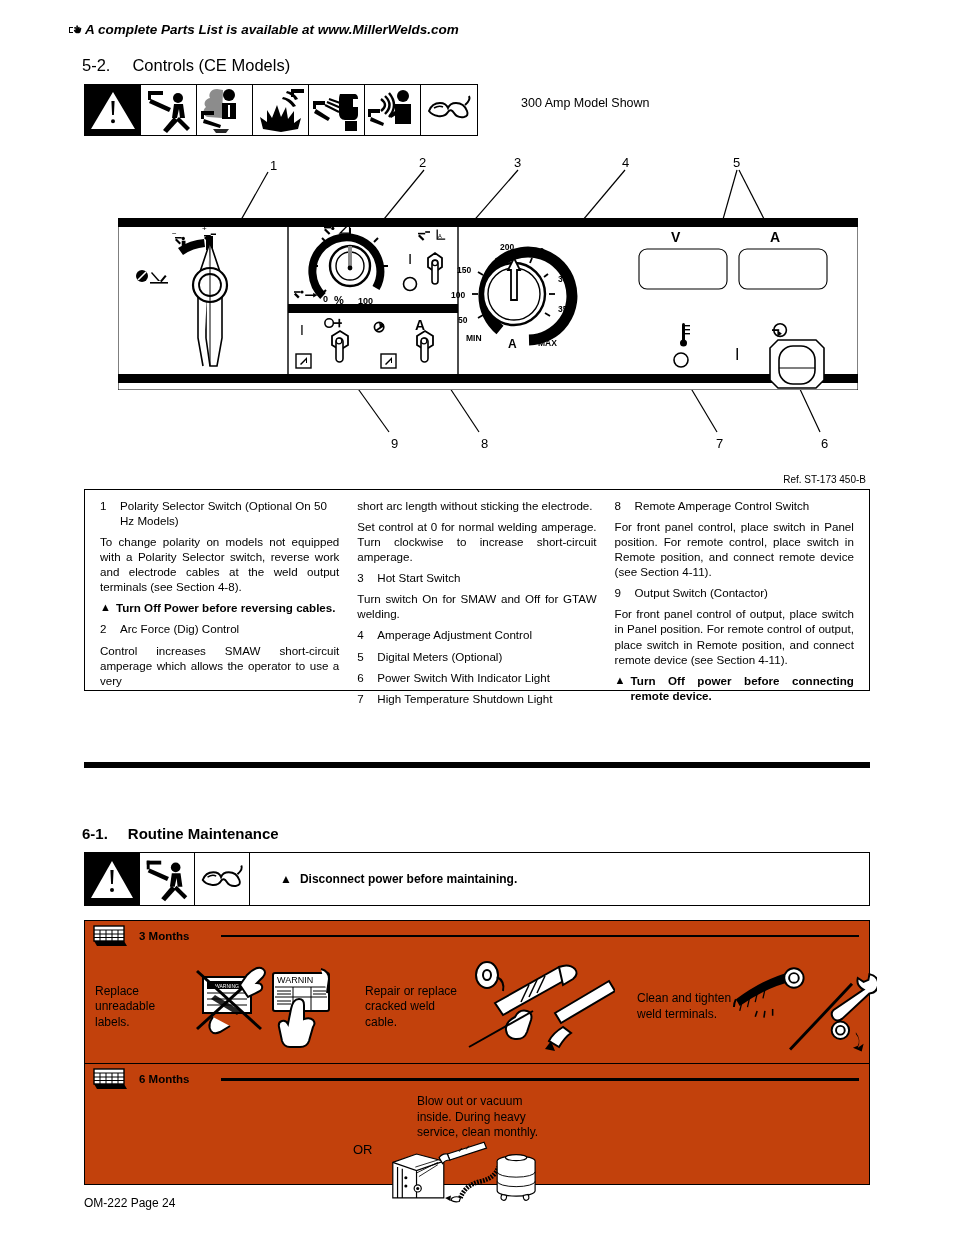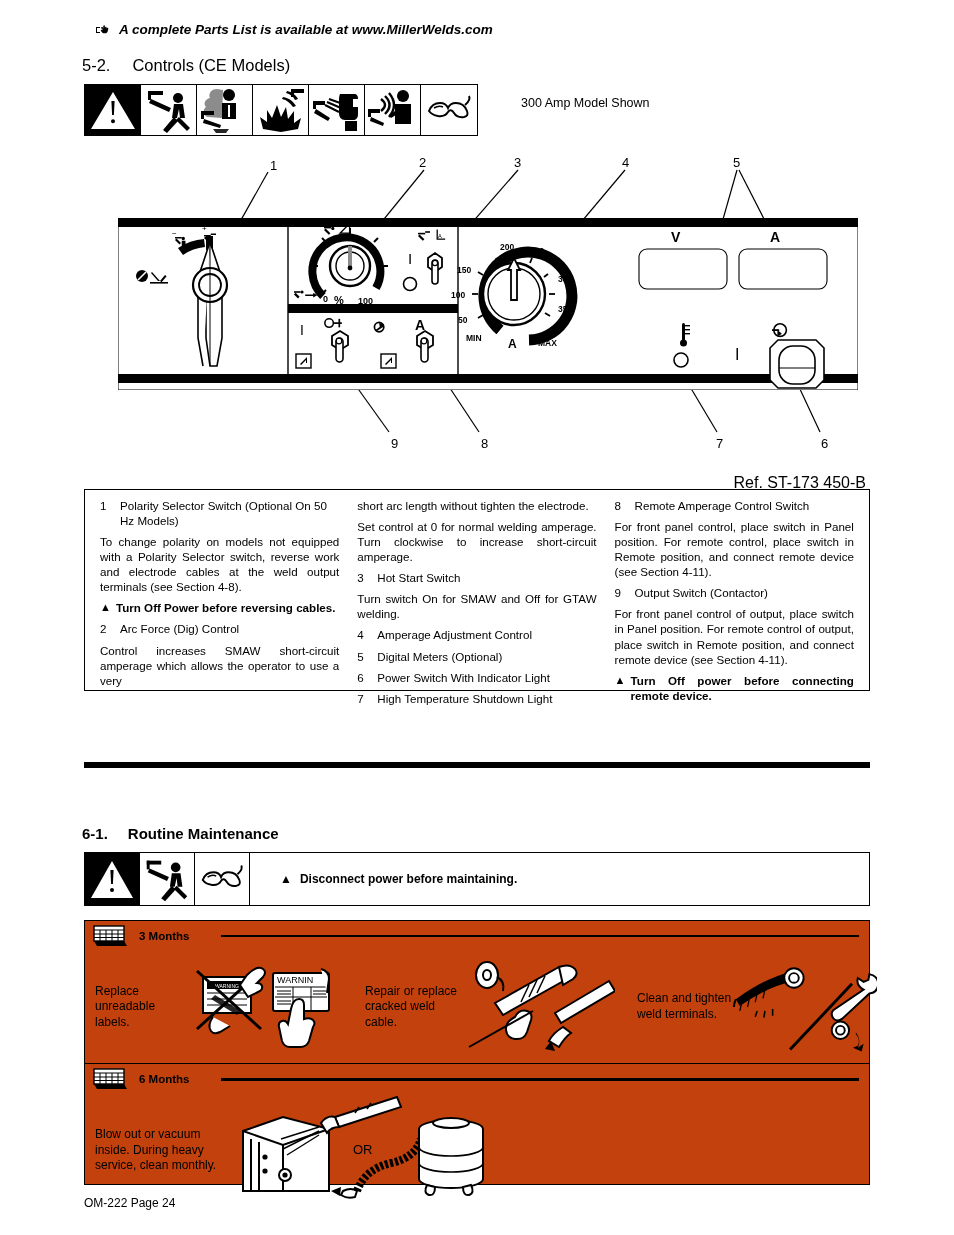--- a/index.html
+++ b/index.html
@@ -7,23 +7,23 @@
   body {
     width: 954px; height: 1235px;
     background:#fff; color:#000;
     font-family:"Liberation Sans", sans-serif;
     position:relative; overflow:hidden;
   }
   .page { position:absolute; left:0; top:0; width:954px; height:1235px; }
 
   
   .parts-line {
-    position:absolute; left:96px; top:22px; width:700px;
+    position:absolute; left:69px; top:22px; width:700px;
     font-size:13.5px; font-style:italic; font-weight:bold;
-    display:flex; align-items:center; gap:7px;
+    display:flex; align-items:center; 
   }
   .hand-icon { font-size:14px; font-style:normal; letter-spacing:-1px; }
 
   
   .sec-head {
     position:absolute; left:82px; top:56px;
     font-size:16.5px; font-weight:normal; display:flex; gap:22px;
   }
 
   
@@ -42,21 +42,21 @@
     font-size:12.5px;
   }
 
   
   .callout { position:absolute; font-size:13px; }
 
   
   .panel-wrap { position:absolute; left:118px; top:218px; width:740px; height:172px; }
 
   
-  .refno { position:absolute; right:88px; top:474px; font-size:16px; }
+  .refno { position:absolute; right:88px; top:474px; font-size:10px; }
 
   
   .textbox {
     position:absolute; left:84px; top:489px; width:786px; height:202px;
     border-top:1.4px solid #000; border-bottom:1.4px solid #000;
     border-left:1.4px solid #000; border-right:1.4px solid #000;
   }
   .cols { display:flex; height:100%; padding:8px 6px 4px 6px; }
   .col { width:33.33%; padding:0 9px; font-size:11.6px; line-height:1.30; }
   .col p { margin:0 0 6px 0; text-align:justify; }
@@ -445,21 +445,21 @@
           <span class="t">Turn Off Power before reversing cables.</span>
         </div>
         <div class="numitem">
           <span class="n">2</span>
           <span class="t">Arc Force (Dig) Control</span>
         </div>
         <p>Control increases SMAW short-circuit amperage which allows the operator to use a very</p>
       </div>
 
       <div class="col">
-        <p>short arc length without tighten the electrode.</p>
+        <p>short arc length without sticking the electrode.</p>
         <p>Set control at 0 for normal welding amperage. Turn clockwise to increase short-circuit amperage.</p>
         <div class="numitem">
           <span class="n">3</span>
           <span class="t">Hot Start Switch</span>
         </div>
         <p>Turn switch On for SMAW and Off for GTAW welding.</p>
         <div class="numitem">
           <span class="n">4</span>
           <span class="t">Amperage Adjustment Control</span>
         </div>
@@ -679,21 +679,21 @@
                 <line x1="25" y1="5" x2="25" y2="16"></line>
               </g>
             <path class="ink" d="M1 16 h30 l3 5 h-30z"></path>
           </svg>
         </div>
         <div class="blabel">6 Months</div>
         <div class="bline"></div>
       </div>
 
       <div class="mbody">
-        <div class="mcell" style="width:100%;">
+        <div class="mcell" style="width:100%;flex-direction:column;">
           <div class="mcap" style="width:140px;">Blow out or vacuum inside. During heavy service, clean monthly.</div>
           <svg width="320" height="110" viewBox="0 0 320 110">
 
             <path fill="#fff" stroke="#000" stroke-width="2" d="M18 36 L58 22 L104 34 L104 96 L18 96z"></path>
             <path fill="none" stroke="#000" stroke-width="2" d="M18 36 L58 50 L104 34 M58 50 L58 96"></path>
             <path fill="none" stroke="#000" stroke-width="2" d="M26 44 L26 96 M34 47 L34 96"></path>
             <circle class="ink" cx="40" cy="62" r="2.6"></circle>
               <circle class="ink" cx="40" cy="76" r="2.6"></circle>
             <circle cx="60" cy="80" r="6" fill="#fff" stroke="#000" stroke-width="2"></circle>
             <circle cx="60" cy="80" r="2.6" fill="#000"></circle>

